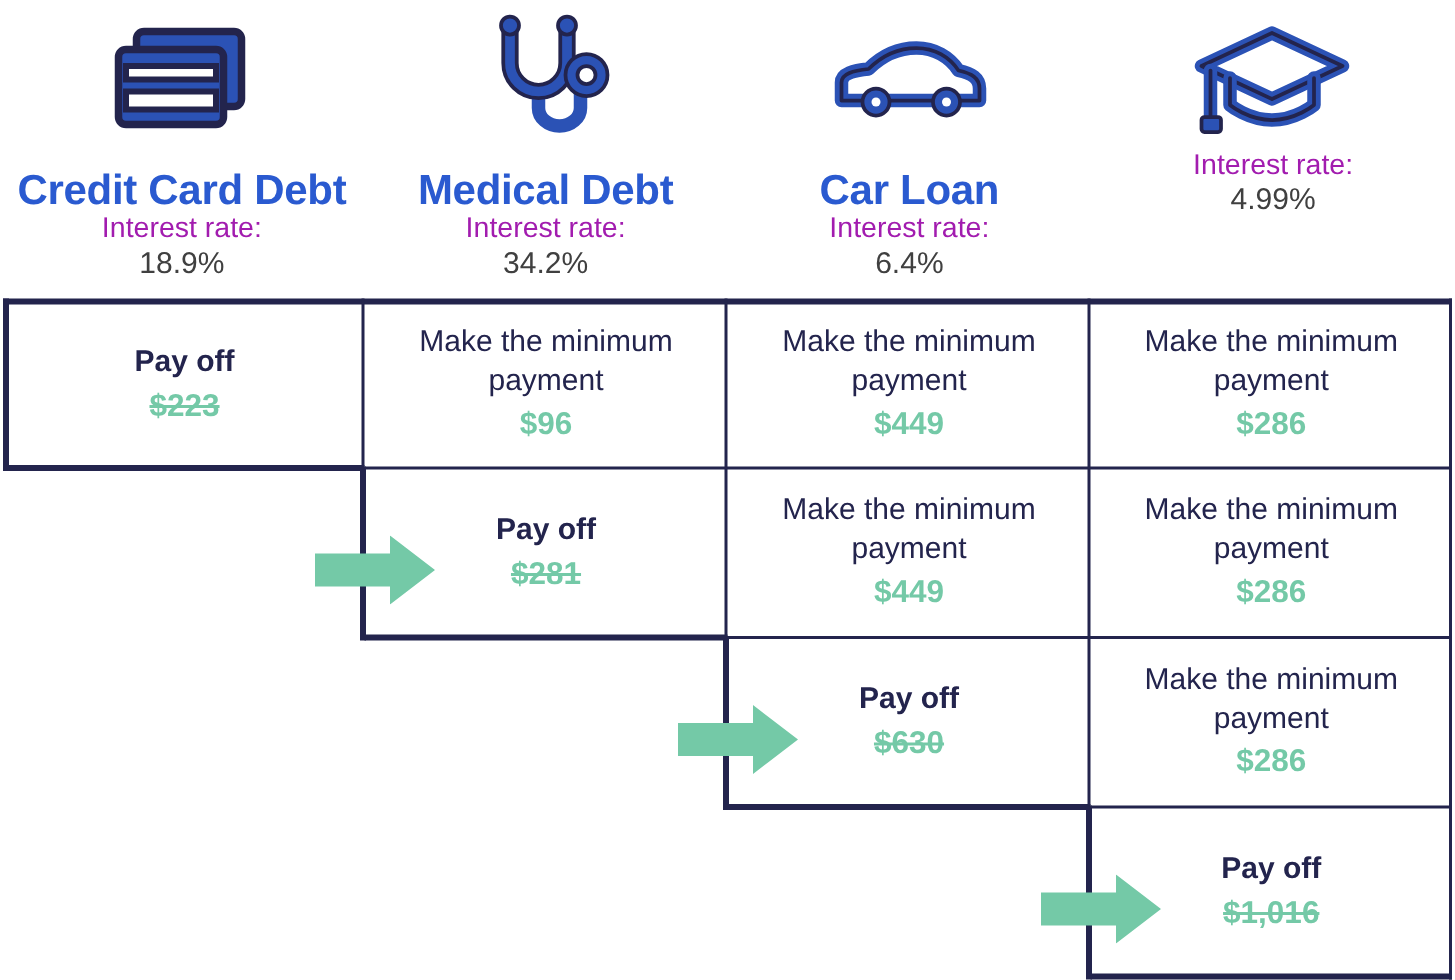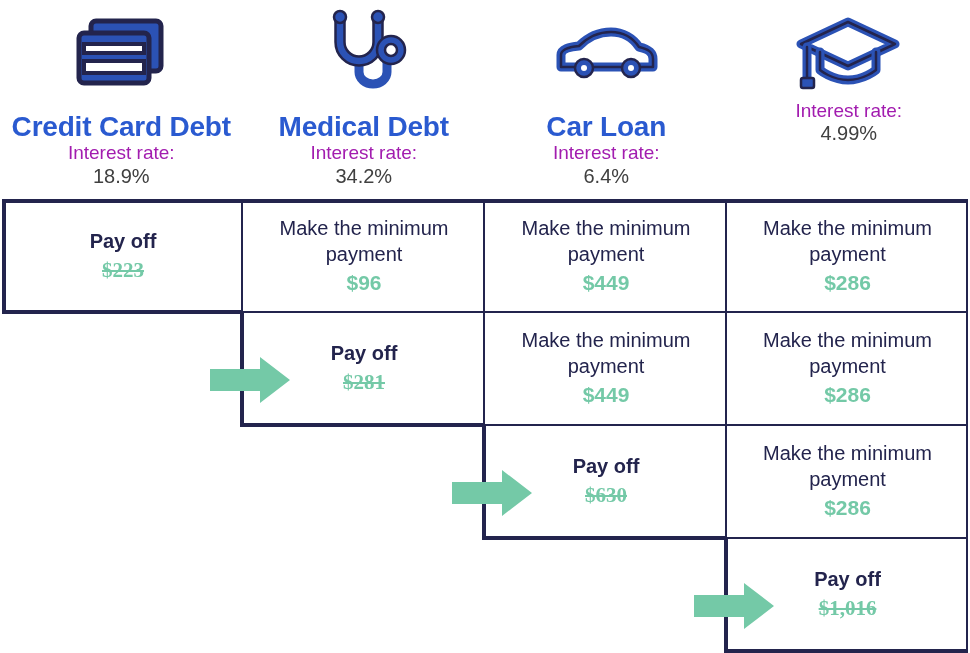--- a/index.html
+++ b/index.html
@@ -92,21 +92,20 @@
   .cell-amount {
     font-size: 21px;
     font-weight: bold;
     color: #74c9a7;
     line-height: 1.3;
     margin-top: 2px;
   }
   .cell-amount.struck {
     text-decoration: line-through;
     text-decoration-thickness: 2px;
-    font-family: Liberation Serif, serif;
   }
 
   
   .rule {
     position: absolute;
     background: #23244d;
   }
 
   
   .arrow {

